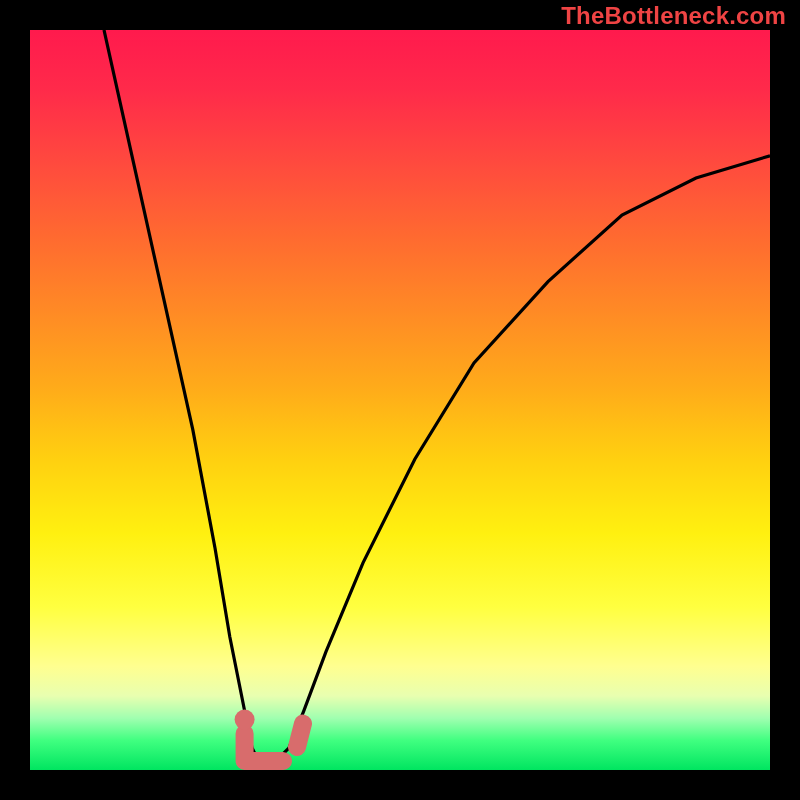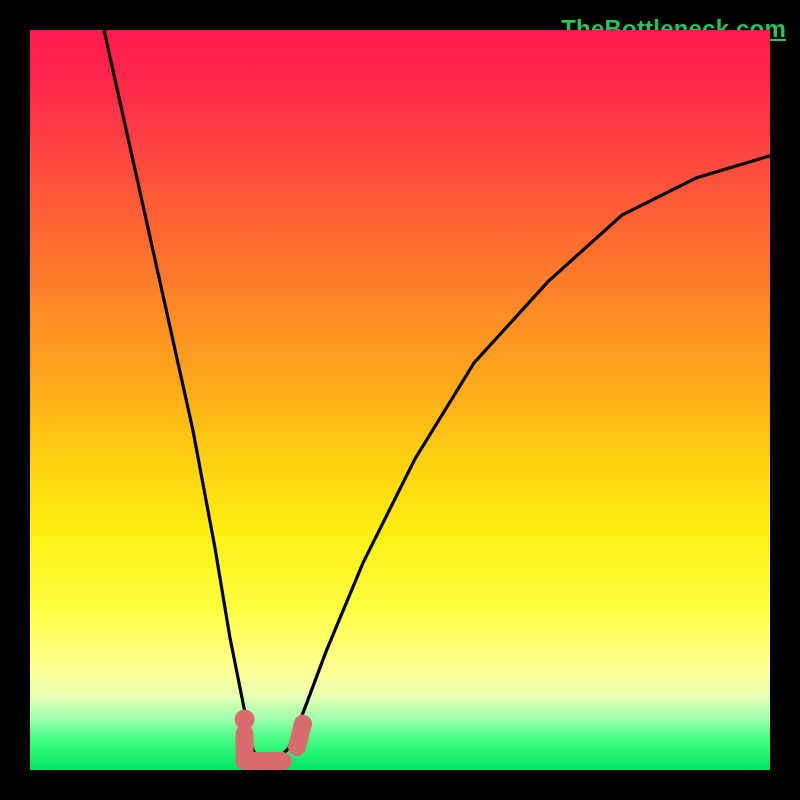--- a/index.html
+++ b/index.html
@@ -35,28 +35,27 @@
       #fff010 68%,
       #ffff40 78%,
       #ffff90 86%,
       #e8ffb0 90%,
       #a0ffb0 93%,
       #40ff80 96%,
       #00e560 100%);
   }
   .attribution {
     position: absolute;
-    top: 15px;
+    top: 2px;
     right: 14px;
     font-family: Arial, Helvetica, sans-serif;
     font-size: 24px;
     font-weight: 600;
-    color: #22c55e;
+    color: #ef4444;
     letter-spacing: 0.2px;
-    text-decoration: underline;
   }
   svg.curve {
     position: absolute;
     left: 0;
     top: 0;
     width: 740px;
     height: 740px;
   }
   .curve-path {
     fill: none;

